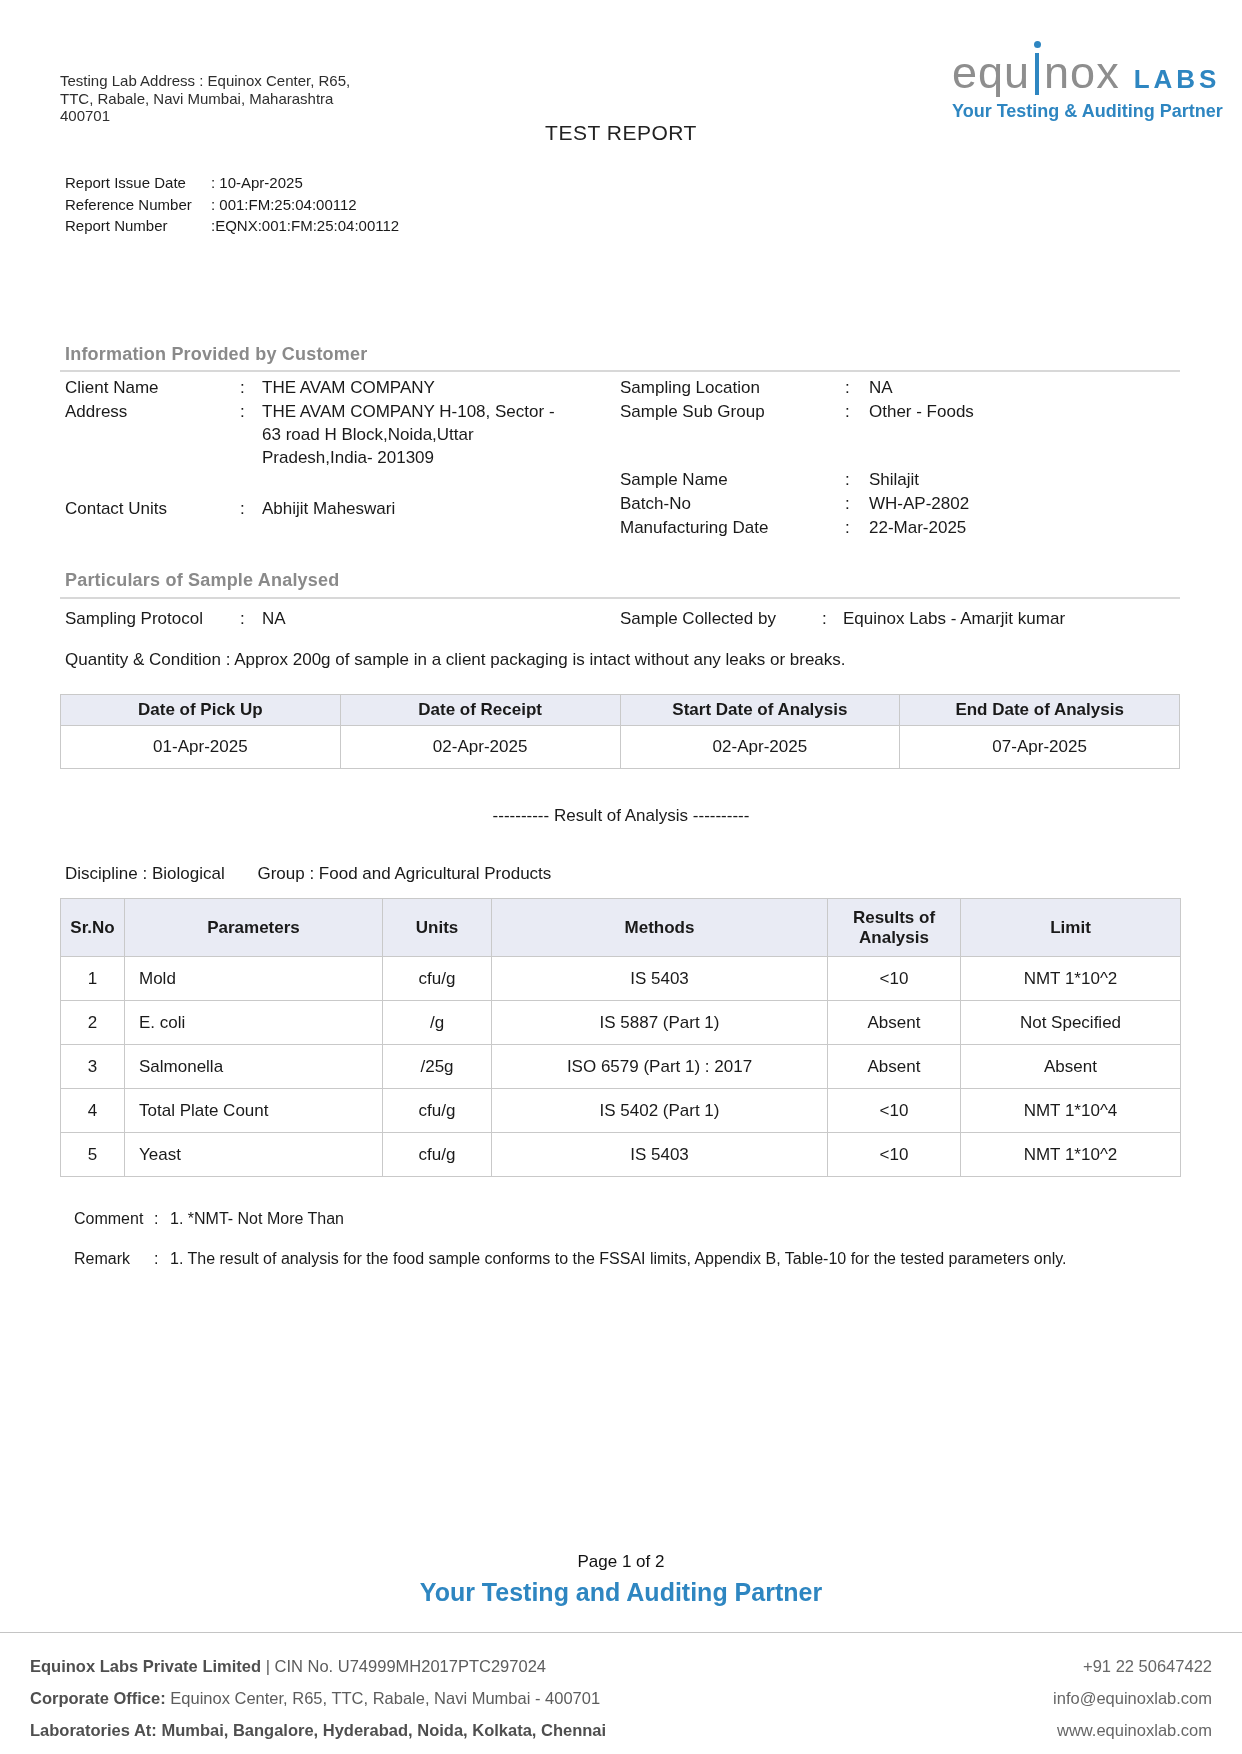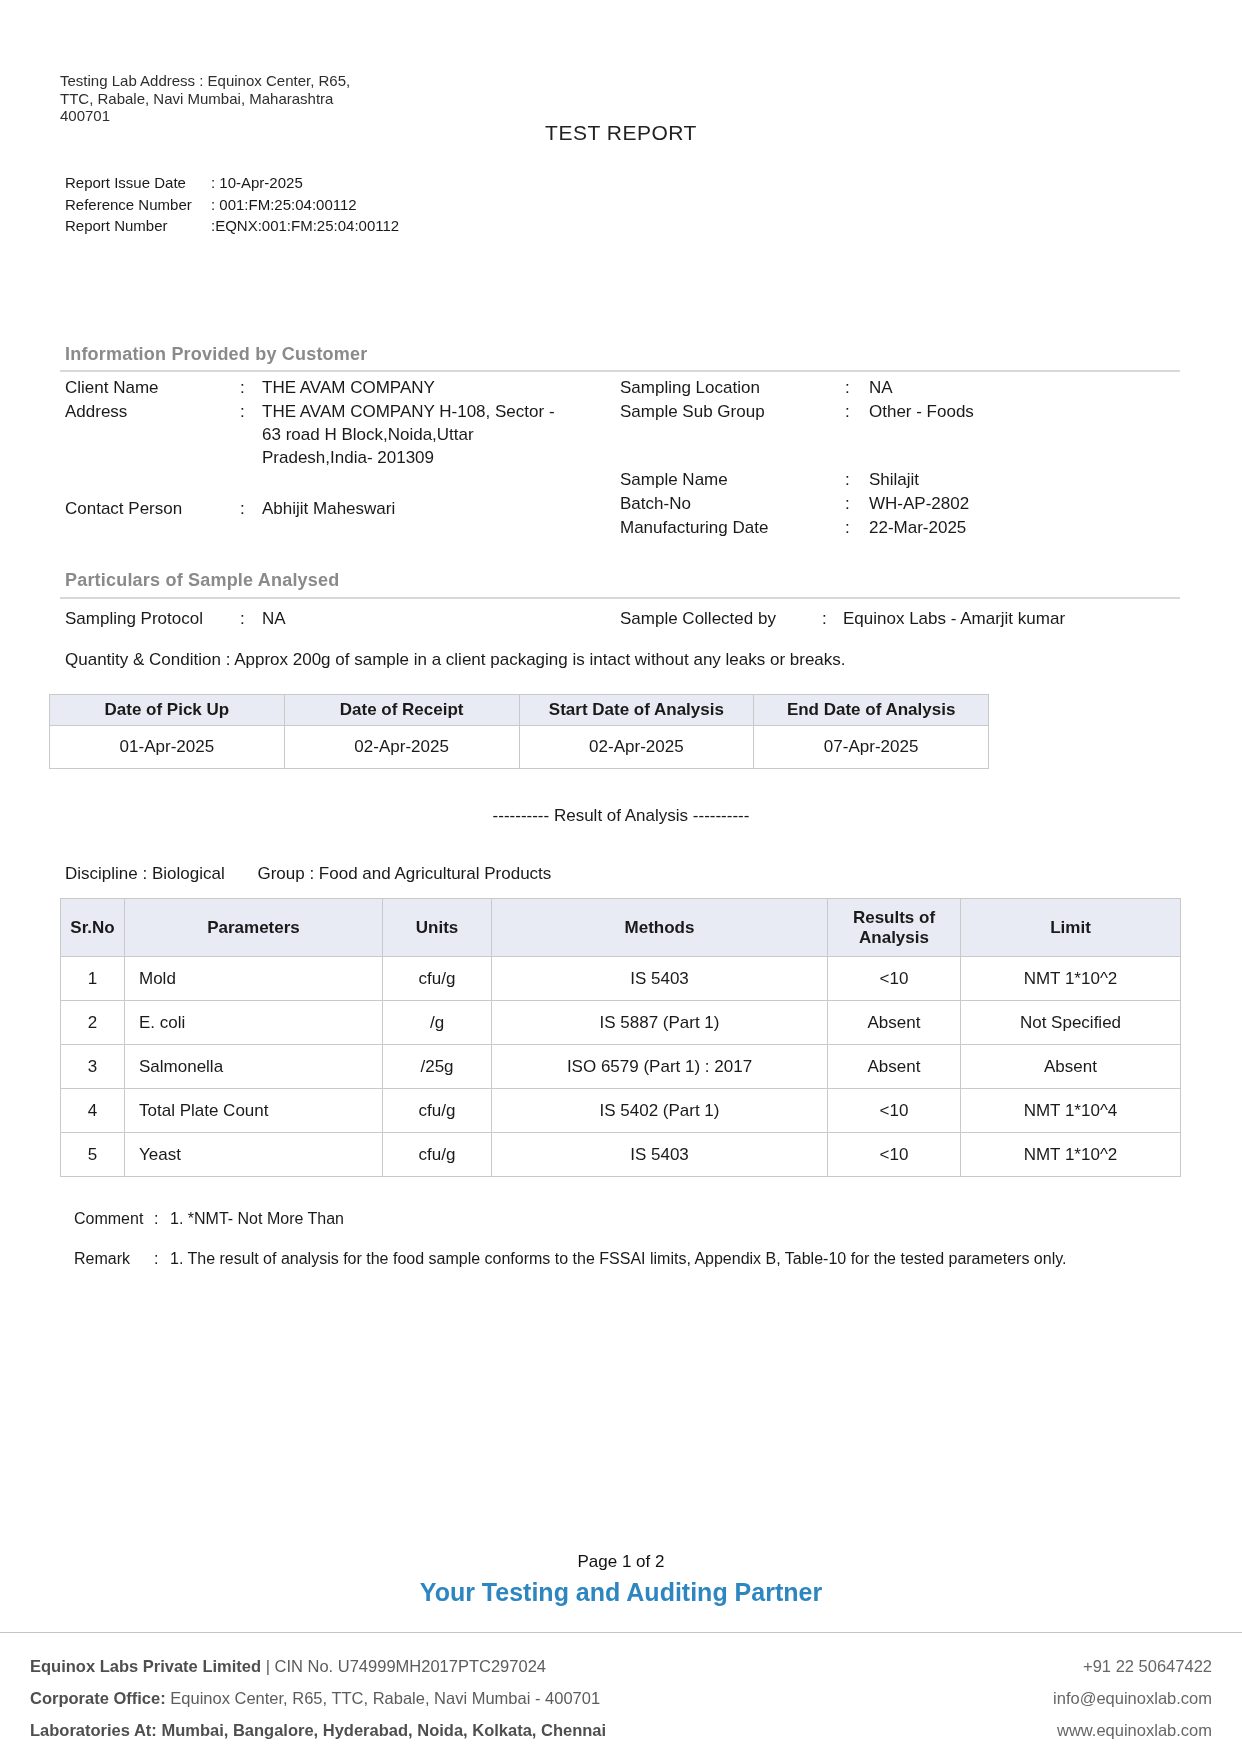--- a/index.html
+++ b/index.html
@@ -78,21 +78,21 @@
   .kv-right2 .sep { width: 21px; }
   .addr-val { width: 296px; }
 
   .quantity-row { position: absolute; left: 65px; top: 650px; font-size: 17px; }
 
   
   table { border-collapse: collapse; table-layout: fixed; background: #fff; }
   th, td { border: 1px solid #c9c9c9; font-size: 17px; text-align: center; }
   th { background: #e9ebf4; font-weight: bold; padding: 4px 6px; }
 
-  .dates-table { position: absolute; left: 49px; top: 694px; width: 940px; }
+  .dates-table { position: absolute; left: 60px; top: 694px; width: 1120px; }
   .dates-table th { height: 31px; }
   .dates-table td { height: 43px; }
 
   .result-banner {
     position: absolute; left: 0; right: 0; top: 806px;
     text-align: center; font-size: 17px; color: #1a1a1a;
   }
   .discipline-row { position: absolute; left: 65px; top: 864px; font-size: 17px; }
   .discipline-row .grp { margin-left: 28px; text-align: center; }
 
@@ -135,20 +135,27 @@
 <body>
 
 <div class="page">
 
   <div class="lab-address">
     <div>Testing Lab Address : Equinox Center, R65,</div>
     <div>TTC, Rabale, Navi Mumbai, Maharashtra</div>
     <div>400701</div>
   </div>
 
+  <div class="logo">
+    <div class="logo-row">
+      <span class="logo-word"><span>equ</span><span class="logo-i"></span><span>nox</span></span>
+      <span class="logo-labs">LABS</span>
+    </div>
+    <div class="logo-tagline">Your Testing &amp; Auditing Partner</div>
+  </div>
 
   <div class="report-title">TEST REPORT</div>
 
   <div class="report-meta">
     <div class="meta-row">
       <span class="meta-label">Report Issue Date</span>
       <span class="meta-value">: 10-Apr-2025</span>
     </div>
     <div class="meta-row">
       <span class="meta-label">Reference Number</span>
@@ -167,21 +174,21 @@
     <span class="lbl">Client Name</span>
     <span class="sep">:</span>
     <span class="val">THE AVAM COMPANY</span>
   </div>
   <div class="kv kv-left" style="top:400px;">
     <span class="lbl">Address</span>
     <span class="sep">:</span>
     <span class="val addr-val">THE AVAM COMPANY H-108, Sector - 63 road H Block,Noida,Uttar Pradesh,India- 201309</span>
   </div>
   <div class="kv kv-left" style="top:497px;">
-    <span class="lbl">Contact Person</span>
+    <span class="lbl">Contact Units</span>
     <span class="sep">:</span>
     <span class="val">Abhijit Maheswari</span>
   </div>
 
   <div class="kv kv-right" style="top:376px;">
     <span class="lbl">Sampling Location</span>
     <span class="sep">:</span>
     <span class="val">NA</span>
   </div>
   <div class="kv kv-right" style="top:400px;">

